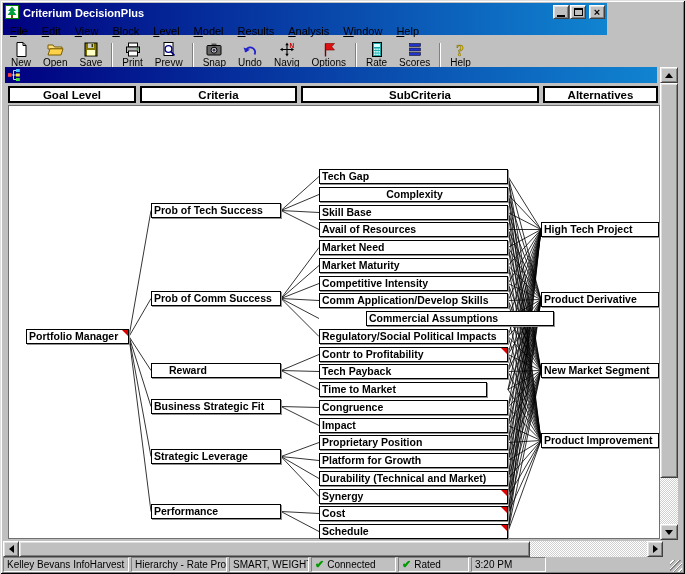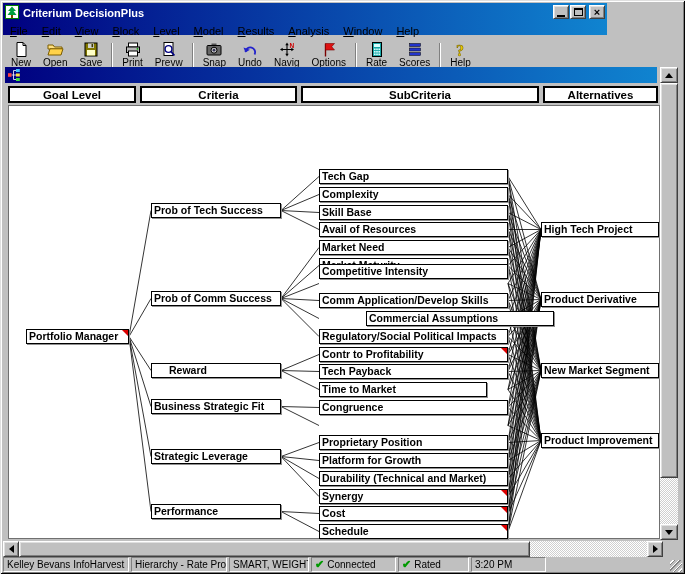--- a/index.html
+++ b/index.html
@@ -384,36 +384,37 @@
         <line x1="499" y1="336.5" x2="532" y2="334.5" stroke="#000" stroke-width="0.8"></line>
         <line x1="499" y1="354.5" x2="532" y2="334.5" stroke="#000" stroke-width="0.8"></line>
         <line x1="499" y1="372.5" x2="532" y2="334.5" stroke="#000" stroke-width="0.8"></line>
         <line x1="499" y1="390.5" x2="532" y2="334.5" stroke="#000" stroke-width="0.8"></line>
         <line x1="499" y1="407.5" x2="532" y2="334.5" stroke="#000" stroke-width="0.8"></line>
         <line x1="499" y1="425.5" x2="532" y2="334.5" stroke="#000" stroke-width="0.8"></line>
       </svg>
       <div class="node flagged" style="left: 17px; top: 223px; width: 103px;">Portfolio Manager</div>
       <div class="node" style="left: 142px; top: 97px; width: 130px;">Prob of Tech Success</div>
       <div class="node" style="left: 310px; top: 63px; width: 189px;">Tech Gap</div>
-      <div class="node" style="left: 310px; top: 81px; width: 189px;">Complexity</div>
+      <div class="node" style="left: 310px; top: 81px; width: 189px; text-align: center;">Complexity</div>
       <div class="node" style="left: 310px; top: 99px; width: 189px;">Skill Base</div>
       <div class="node" style="left: 310px; top: 116px; width: 189px;">Avail of Resources</div>
       <div class="node" style="left: 142px; top: 185px; width: 130px;">Prob of Comm Success</div>
       <div class="node" style="left: 310px; top: 134px; width: 189px;">Market Need</div>
       <div class="node" style="left: 310px; top: 152px; width: 189px;">Market Maturity</div>
-      <div class="node" style="left: 310px; top: 158px; width: 189px;">Competitive Intensity</div>
+      <div class="node" style="left: 310px; top: 170px; width: 189px;">Competitive Intensity</div>
       <div class="node" style="left: 310px; top: 187px; width: 189px;">Comm Application/Develop Skills</div>
       <div class="node" style="left: 324px; top: 205px; width: 188px; margin-left: 33px;">Commercial Assumptions</div>
       <div class="node" style="left: 310px; top: 223px; width: 189px;">Regulatory/Social Political Impacts</div>
       <div class="node" style="left: 142px; top: 257px; width: 130px; padding-left: 17px;">Reward</div>
       <div class="node flagged" style="left: 310px; top: 241px; width: 189px;">Contr to Profitability</div>
       <div class="node" style="left: 310px; top: 258px; width: 189px;">Tech Payback</div>
       <div class="node" style="left: 310px; top: 276px; width: 168px;">Time to Market</div>
       <div class="node" style="left: 142px; top: 293px; width: 130px;">Business Strategic Fit</div>
       <div class="node" style="left: 310px; top: 294px; width: 189px;">Congruence</div>
+      <div class="node" style="left: 310px; top: 312px; width: 189px;">Impact</div>
       <div class="node" style="left: 142px; top: 343px; width: 130px;">Strategic Leverage</div>
       <div class="node" style="left: 310px; top: 329px; width: 189px;">Proprietary Position</div>
       <div class="node" style="left: 310px; top: 347px; width: 189px;">Platform for Growth</div>
       <div class="node" style="left: 310px; top: 365px; width: 189px;">Durability (Technical and Market)</div>
       <div class="node flagged" style="left: 310px; top: 383px; width: 189px;">Synergy</div>
       <div class="node" style="left: 142px; top: 398px; width: 130px;">Performance</div>
       <div class="node flagged" style="left: 310px; top: 400px; width: 189px;">Cost</div>
       <div class="node flagged" style="left: 310px; top: 418px; width: 189px;">Schedule</div>
       <div class="node" style="left: 532px; top: 116px; width: 118px;">High Tech Project</div>
       <div class="node" style="left: 532px; top: 186px; width: 118px;">Product Derivative</div>

